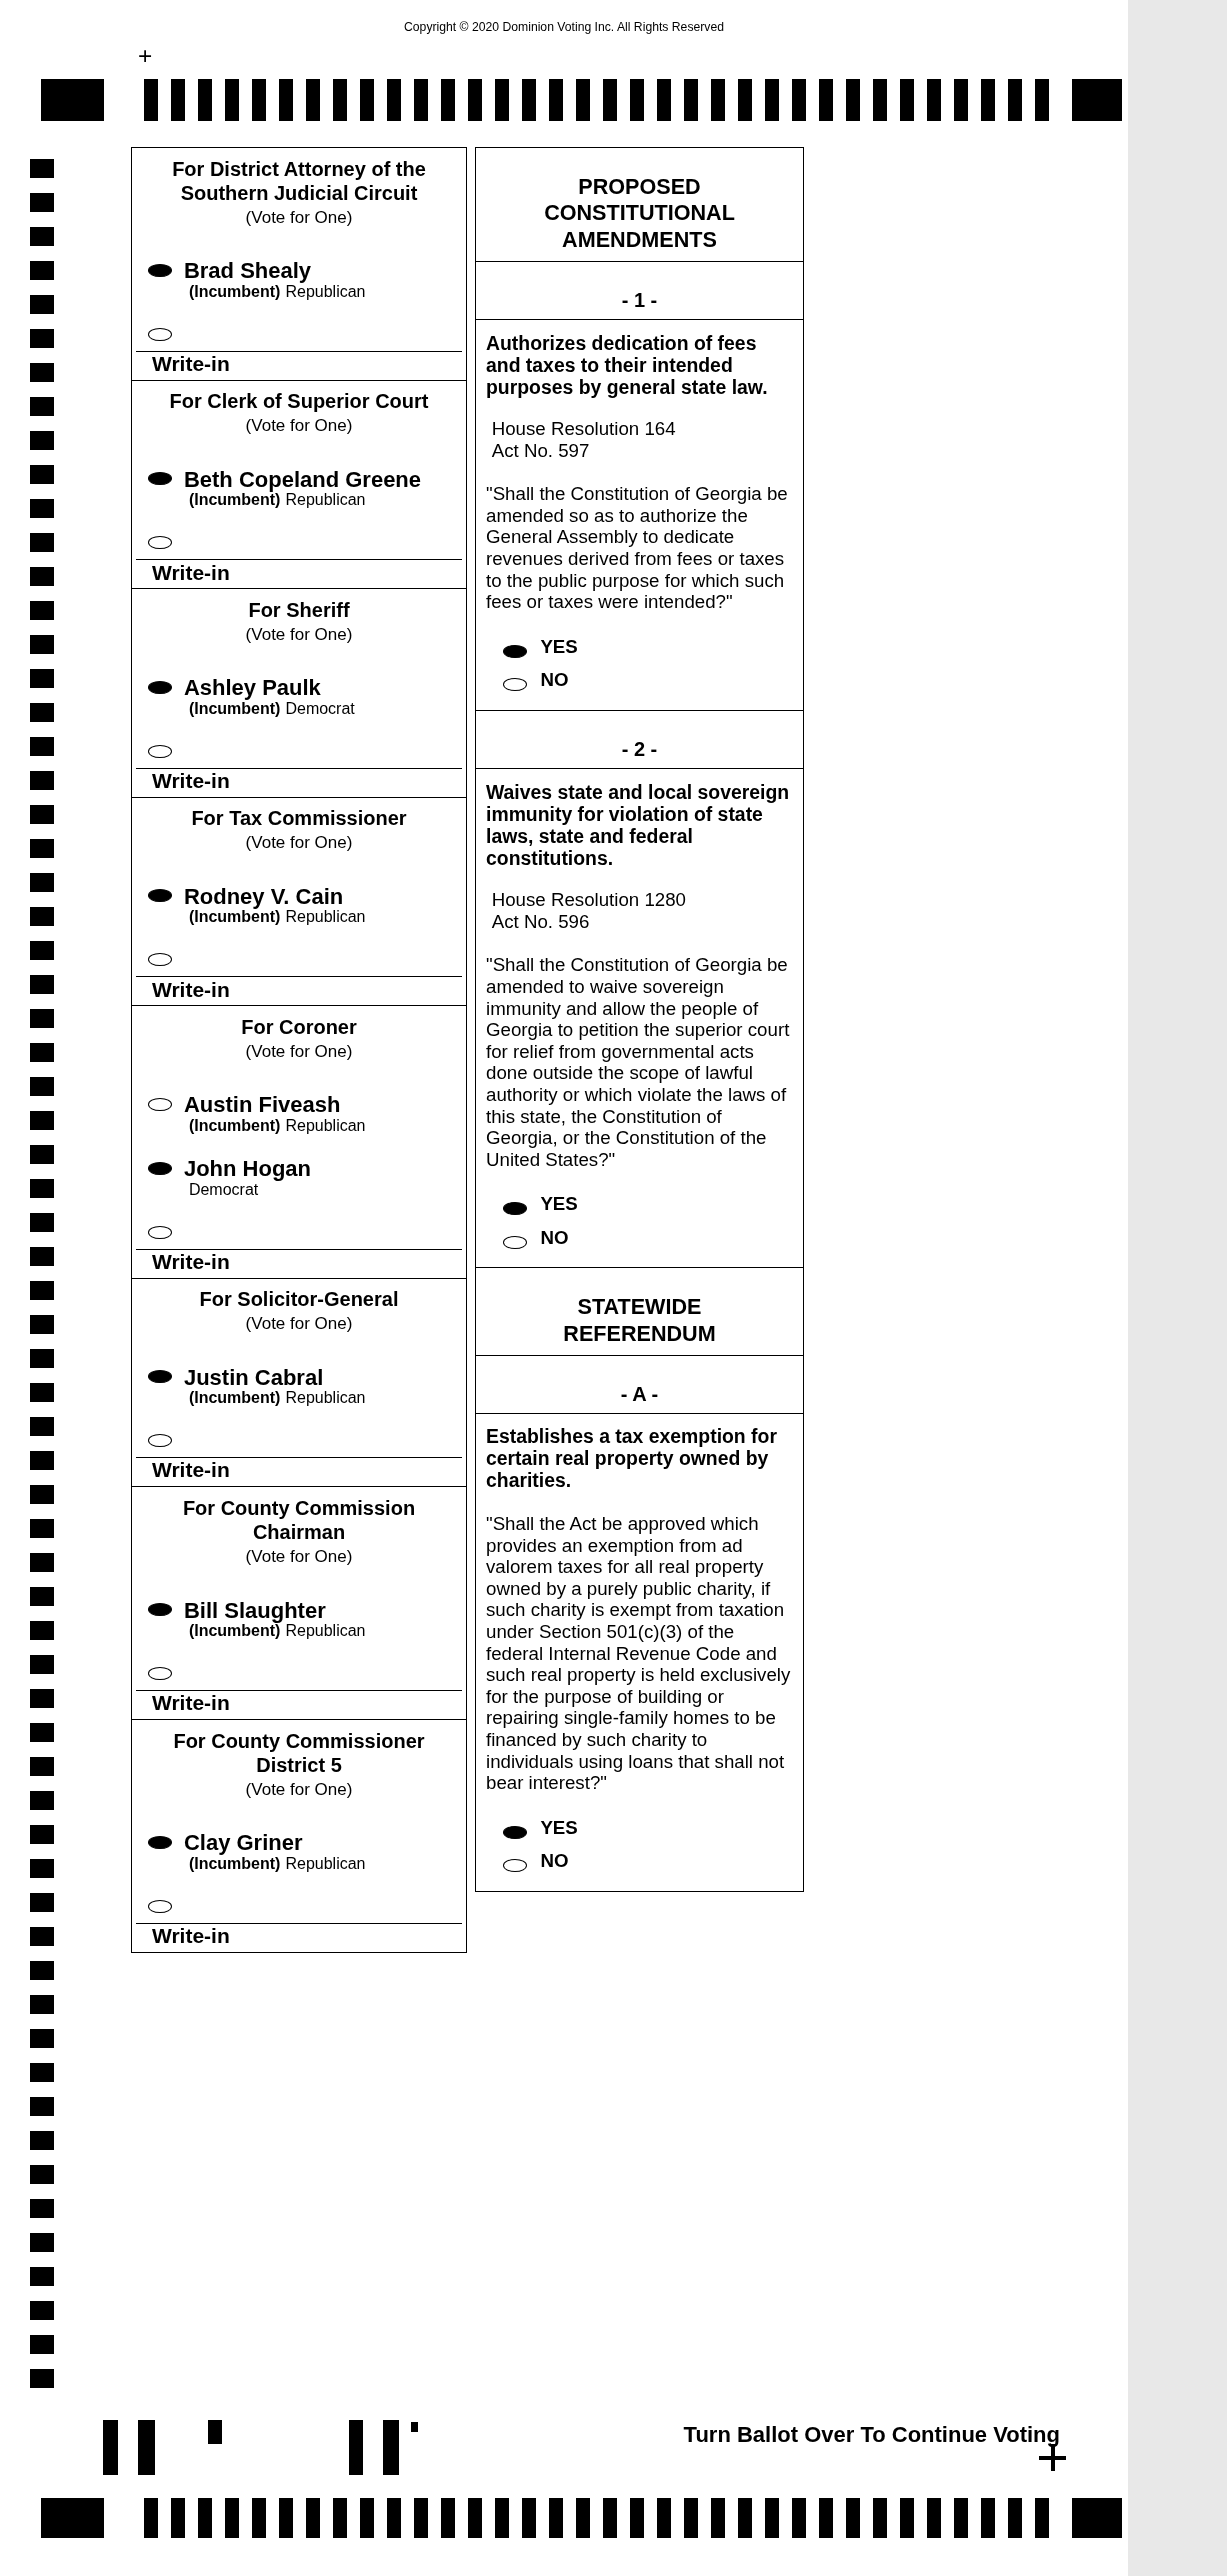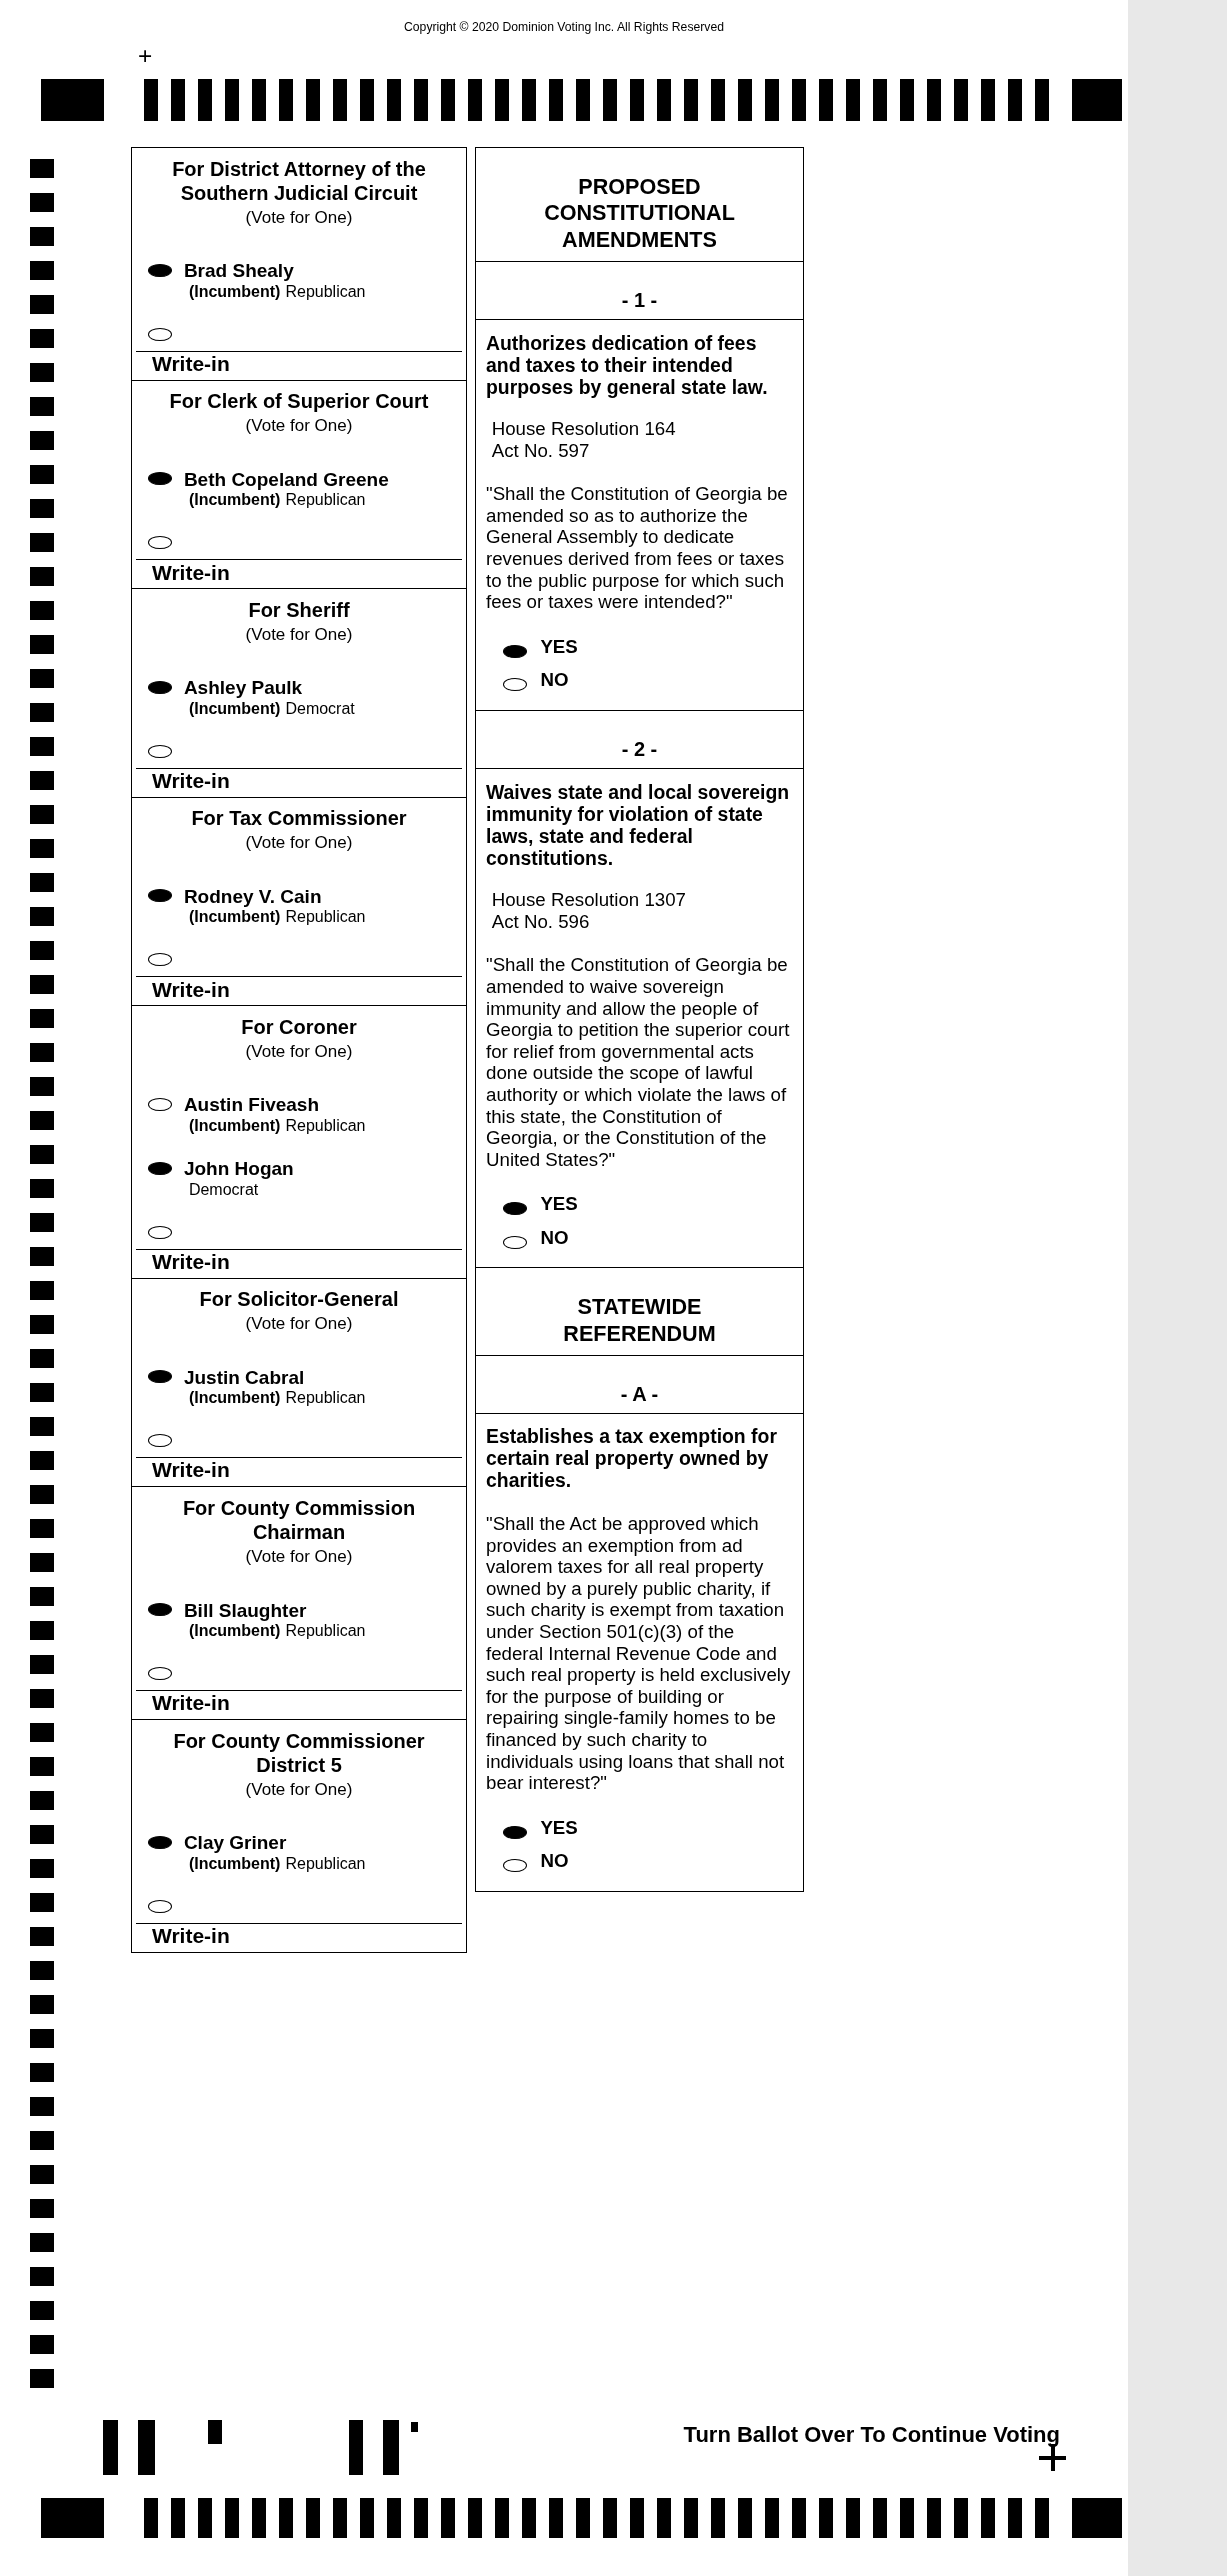--- a/index.html
+++ b/index.html
@@ -42,21 +42,21 @@
   
   .left-col { position:absolute; top:147px; left:131px; width:336px; border:1.4px solid #000; box-sizing:border-box; }
   .contest { border-bottom:1.4px solid #000; padding:8.6px 0 4.3px; }
   .contest:last-child { border-bottom:none; }
   .c-title { font-weight:bold; font-size:20px; line-height:24.4px; text-align:center; white-space:pre-line; padding:0 5.7px; }
   .c-vote { font-size:17px; line-height:21.6px; text-align:center; margin-top:1.4px; }
   .cand { display:flex; align-items:flex-start; margin:32px 0 0 16px; }
   .cand + .cand { margin-top:23px; }
   .cand .oval { margin-top:3.6px; }
   .cand-text { display:flex; flex-direction:column; margin-left:11.5px; }
-  .cand-name { font-weight:bold; font-size:19px; line-height:21.6px; }
+  .cand-name { font-weight:bold; font-size:22px; line-height:21.6px; }
   .cand-party { font-size:16px; line-height:19.4px; margin-left:5px; }
   .cand-party .q { font-weight:bold; }
   .cand-party .q:not(:empty) { margin-right:5px; }
   .empty-row { margin-top:32px; margin-bottom:10px; }
   .writein-line { border-top:1.4px solid #000; margin:2.9px 3.6px 0 3.6px; }
   .writein-label { font-weight:bold; font-size:21px; line-height:20px; margin:2.2px 0 1.4px 20px; }
 
   
   .right-col { position:absolute; top:147px; left:475px; width:329px; border:1.4px solid #000; box-sizing:border-box; }
   .r-section { border-bottom:1.4px solid #000;margin-top:20px; }
@@ -273,21 +273,21 @@
         </div>
       </div>
     </div>
 
     <div class="r-section measure">
       <div class="m-num">- 2 -</div>
       <div class="m-rule"></div>
       <div class="m-body">
         <div class="m-summary">Waives state and local sovereign immunity for violation of state laws, state and federal constitutions.</div>
         <div class="m-act">
-          <div>House Resolution 1307</div>
+          <div>House Resolution 1280</div>
           <div>Act No. 596</div>
         </div>
         <div class="m-question">"Shall the Constitution of Georgia be amended to waive sovereign immunity and allow the people of Georgia to petition the superior court for relief from governmental acts done outside the scope of lawful authority or which violate the laws of this state, the Constitution of Georgia, or the Constitution of the United States?"</div>
         <div class="choice">
           <span class="oval filled"></span>
           <span class="choice-label">YES</span>
         </div>
         <div class="choice">
           <span class="oval"></span>
           <span class="choice-label">NO</span>

